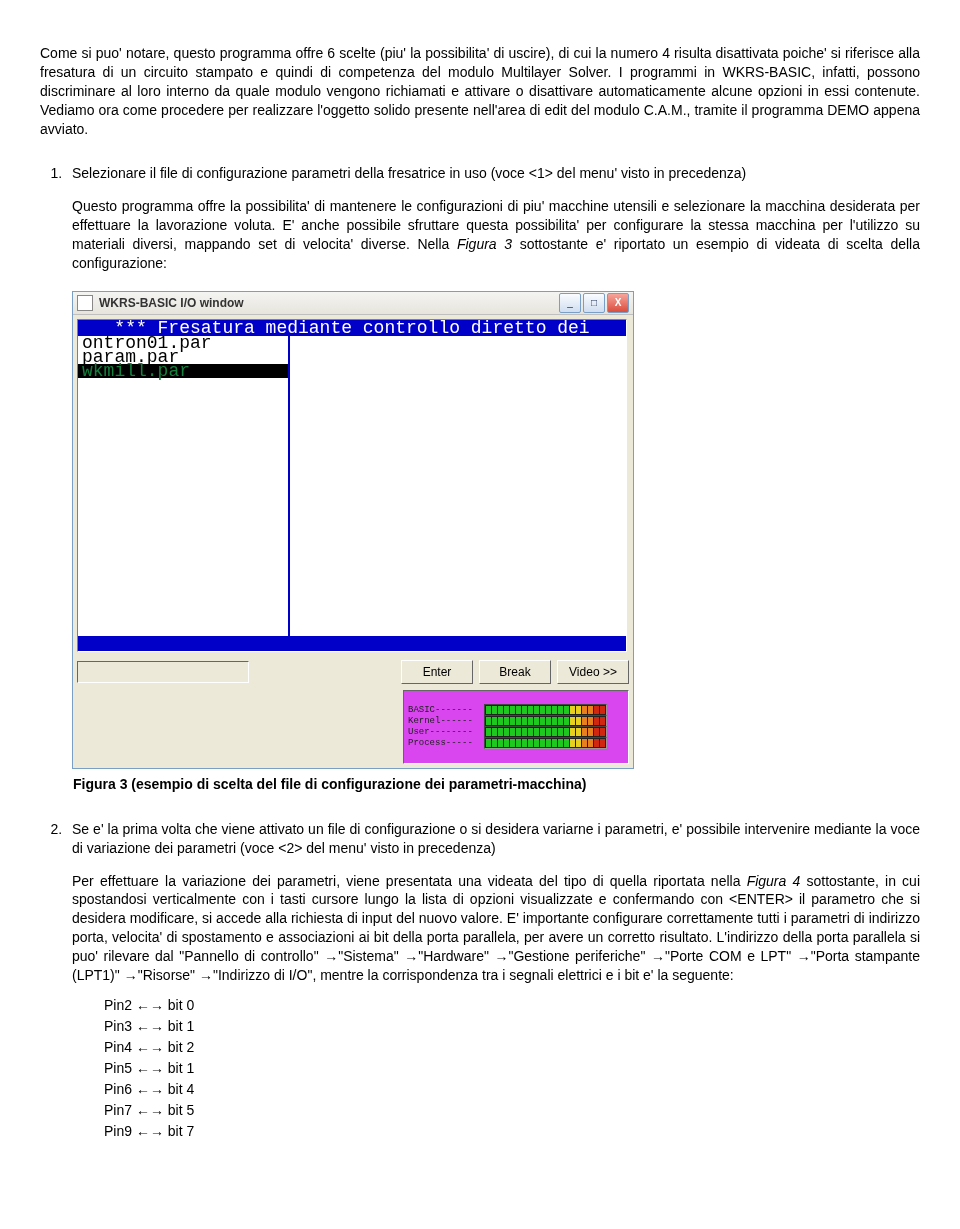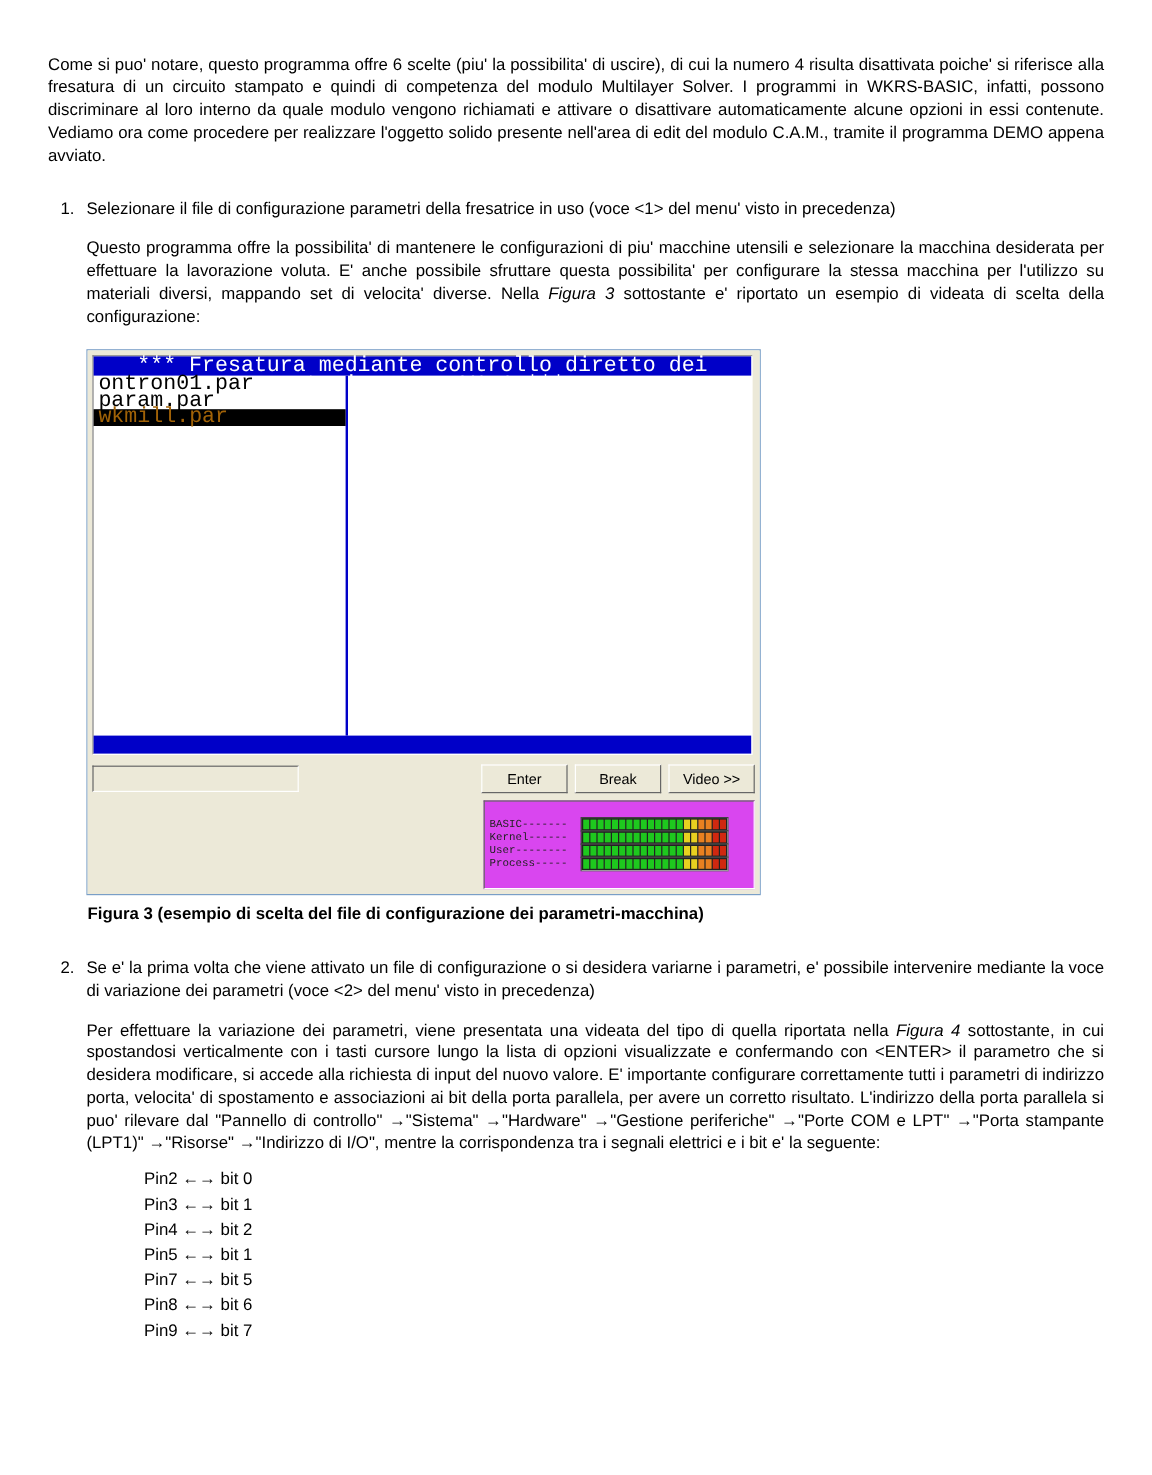--- a/index.html
+++ b/index.html
@@ -10,21 +10,21 @@
     color: #000;
     line-height: 1.35;
     width: 880px;
   }
   .justified { text-align: justify; }
   ol { margin: 26px 0 14px 0; padding-left: 26px; }
   ol li { padding-left: 6px; margin-bottom: 10px; text-align: justify; }
   .sub-para { margin-left: 32px; text-align: justify; margin-top: 10px; margin-bottom: 10px; }
   .italic { font-style: italic; }
   .caption { font-weight: bold; margin-left: 33px; margin-top: 4px; margin-bottom: 16px; }
-  .pinlist { margin-left: 80px; margin-top: 10px; }
+  .pinlist { margin-left: 64px; margin-top: 10px; }
   .pinline { line-height: 1.5; }
   .arrow-both::before { content: "\2190"; }
   .arrow-both::after { content: "\2192"; }
   .arrow-right::after { content: " \2192 "; }
 
   
   .app-window {
     width: 560px;
     margin: 18px 0 6px 32px;
     border: 1px solid #7a9fc7;
@@ -81,21 +81,21 @@
   }
   .term-body {
     display:flex;
     height: 300px;
   }
   .file-col {
     width: 210px;
     border-right: 2px solid #0000c8;
   }
   .file-line { padding: 0 4px; height:14px; line-height:14px; white-space:pre; }
-  .file-line.sel { background:#000; color:#a16207; }
+  .file-line.sel { background:#000; color:#15803d; }
   .term-footer { height:15px; background:#0000c8; }
 
   .button-row {
     margin-top: 6px;
     display:flex;
     align-items:center;
     gap:6px;
     height: 28px;
   }
   .spacer-field {
@@ -154,20 +154,29 @@
   <li>
     <span>Selezionare il file di configurazione parametri della fresatrice in uso (voce &lt;1&gt; del menu' visto in precedenza)</span>
   </li>
 </ol>
 
 <p class="sub-para">
   <span>Questo programma offre la possibilita' di mantenere le configurazioni di piu' macchine utensili e selezionare la macchina desiderata per effettuare la lavorazione voluta. E' anche possibile sfruttare questa possibilita' per configurare la stessa macchina per l'utilizzo su materiali diversi, mappando set di velocita' diverse. Nella </span><span class="italic">Figura 3</span><span> sottostante e' riportato un esempio di videata di scelta della configurazione:</span>
 </p>
 
 <div class="app-window">
+  <div class="titlebar">
+    <div class="title-icon"></div>
+    <div class="title-text">WKRS-BASIC I/O window</div>
+    <div class="win-btns">
+      <div class="win-btn">_</div>
+      <div class="win-btn">□</div>
+      <div class="win-btn close">X</div>
+    </div>
+  </div>
   <div class="client">
     <div class="terminal">
       <div class="term-header">*** Fresatura mediante controllo diretto dei motori passo. V1.1 ***</div>
       <div class="term-body">
         <div class="file-col">
           <div class="file-line">ontron01.par</div>
           <div class="file-line">param.par</div>
           <div class="file-line sel">wkmill.par</div>
         </div>
         <div></div>
@@ -300,16 +309,16 @@
 
 <p class="sub-para">
   <span>Per effettuare la variazione dei parametri, viene presentata una videata del tipo di quella riportata nella </span><span class="italic">Figura 4</span><span> sottostante, in cui spostandosi verticalmente con i tasti cursore lungo la lista di opzioni visualizzate e confermando con &lt;ENTER&gt; il parametro che si desidera modificare, si accede alla richiesta di input del nuovo valore. E' importante configurare correttamente tutti i parametri di indirizzo porta, velocita' di spostamento e associazioni ai bit della porta parallela, per avere un corretto risultato. L'indirizzo della porta parallela si puo' rilevare dal "Pannello di controllo" </span><span class="arrow-right"></span><span>"Sistema"</span><span class="arrow-right"></span><span>"Hardware"</span><span class="arrow-right"></span><span>"Gestione periferiche"</span><span class="arrow-right"></span><span>"Porte COM e LPT"</span><span class="arrow-right"></span><span>"Porta stampante (LPT1)"</span><span class="arrow-right"></span><span>"Risorse"</span><span class="arrow-right"></span><span>"Indirizzo di I/O"</span><span>, mentre la corrispondenza tra i segnali elettrici e i bit e' la seguente:</span>
 </p>
 
 <div class="pinlist">
   <div class="pinline"><span>Pin2</span> <span class="arrow-both"></span> <span>bit 0</span></div>
   <div class="pinline"><span>Pin3</span> <span class="arrow-both"></span> <span>bit 1</span></div>
   <div class="pinline"><span>Pin4</span> <span class="arrow-both"></span> <span>bit 2</span></div>
   <div class="pinline"><span>Pin5</span> <span class="arrow-both"></span> <span>bit 1</span></div>
+  <div class="pinline"><span>Pin6</span> <span class="arrow-both"></span> <span>bit 4</span></div>
   <div class="pinline"><span>Pin7</span> <span class="arrow-both"></span> <span>bit 5</span></div>
-  <div class="pinline"><span>Pin8</span> <span class="arrow-both"></span> <span>bit 6</span></div>
   <div class="pinline"><span>Pin9</span> <span class="arrow-both"></span> <span>bit 7</span></div>
 </div>
 
 </body></html>

